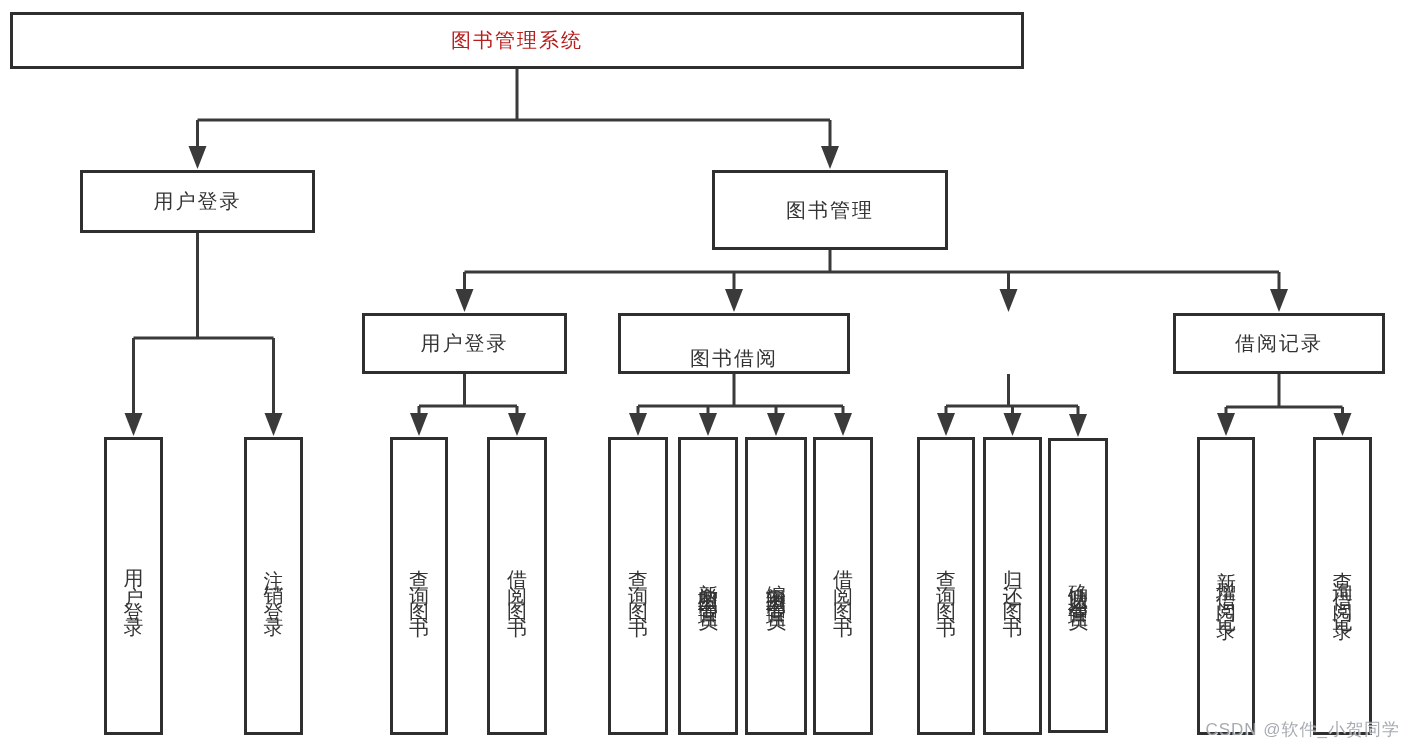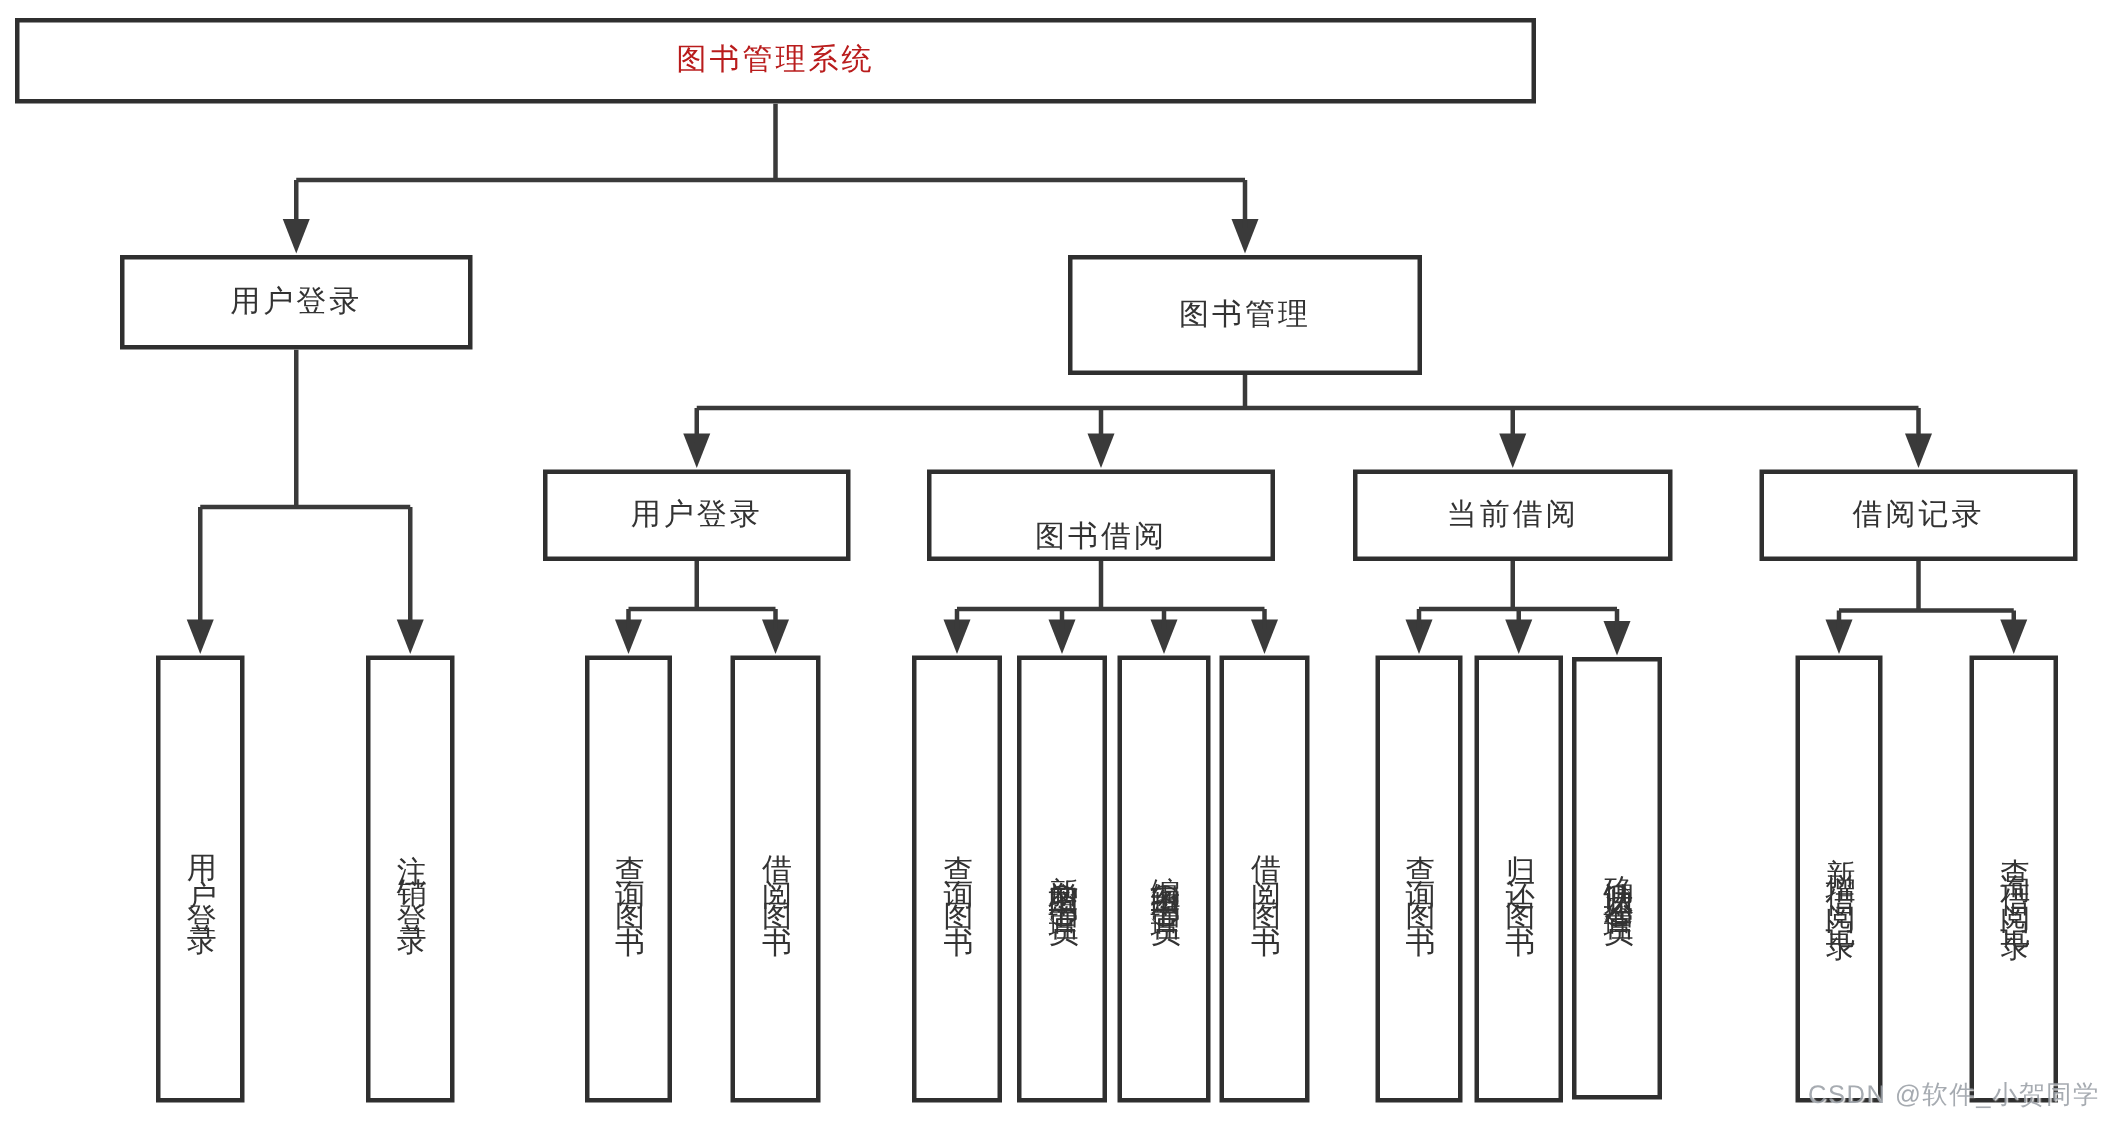--- a/index.html
+++ b/index.html
@@ -86,23 +86,20 @@
   </div>
       <div class="node h" style="left: 712px; top: 170px; width: 236px; height: 80px; border-color: rgb(47, 47, 47); color: rgb(51, 51, 51);">
     <span class="node-label">图书管理</span>
   </div>
       <div class="node h" style="left: 362px; top: 313px; width: 205px; height: 61px; border-color: rgb(47, 47, 47); color: rgb(51, 51, 51);">
     <span class="node-label">用户登录</span>
   </div>
       <div class="node h" style="left: 618px; top: 313px; width: 232px; height: 61px; border-color: rgb(47, 47, 47); color: rgb(51, 51, 51); align-items: flex-end;">
     <span class="node-label">图书借阅</span>
   </div>
-      <div class="node h" style="left: 902px; top: 313px; width: 213px; height: 61px; border-color: rgb(47, 47, 47); color: rgb(51, 51, 51);">
-    <span class="node-label">当前借阅</span>
-  </div>
       <div class="node h" style="left: 1173px; top: 313px; width: 212px; height: 61px; border-color: rgb(47, 47, 47); color: rgb(51, 51, 51);">
     <span class="node-label">借阅记录</span>
   </div>
       <div class="node v" style="left: 104px; top: 437px; width: 59px; height: 298px; border-color: rgb(47, 47, 47); color: rgb(51, 51, 51);">
     <span class="node-label" style="letter-spacing: 16px;">用户登录</span>
   </div>
       <div class="node v" style="left: 244px; top: 437px; width: 59px; height: 298px; border-color: rgb(47, 47, 47); color: rgb(51, 51, 51);">
     <span class="node-label" style="letter-spacing: 16px;">注销登录</span>
   </div>
       <div class="node v" style="left: 390px; top: 437px; width: 58px; height: 298px; border-color: rgb(47, 47, 47); color: rgb(51, 51, 51);">

